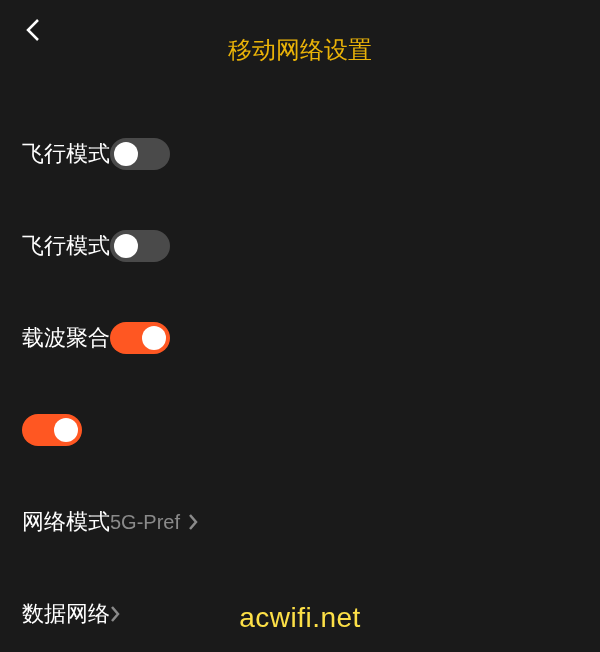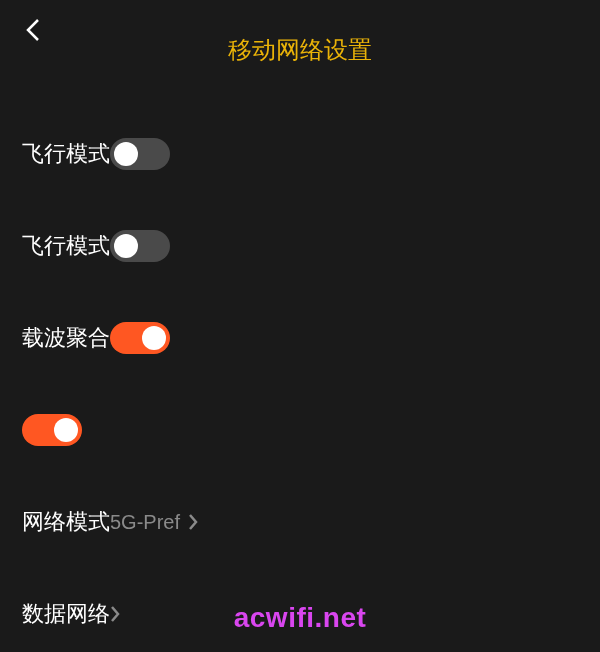--- a/index.html
+++ b/index.html
@@ -108,22 +108,22 @@
     }
     .toggle-on .toggle-knob {
       left: 32px;
     }
     .watermark {
       position: absolute;
       bottom: 18px;
       left: 50%;
       transform: translateX(-50%);
       font-size: 28px;
-      color: #d946ef;
-      font-weight: 700;
+      color: #fde047;
+      font-weight: 400;
       letter-spacing: 0.5px;
       pointer-events: none;
     }
   </style>
 </head>
 <body>
 
 <div class="header">
   <div class="back-button">
     <svg viewBox="0 0 14 24">

